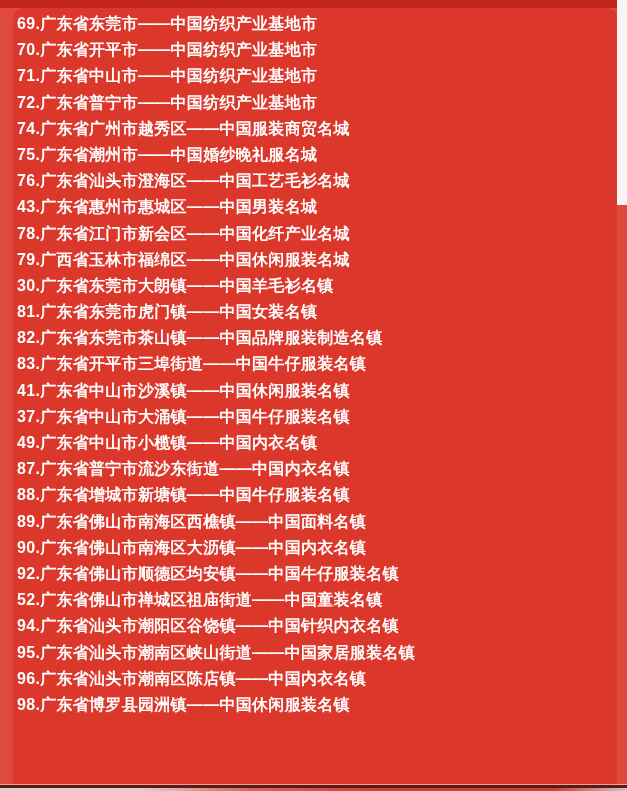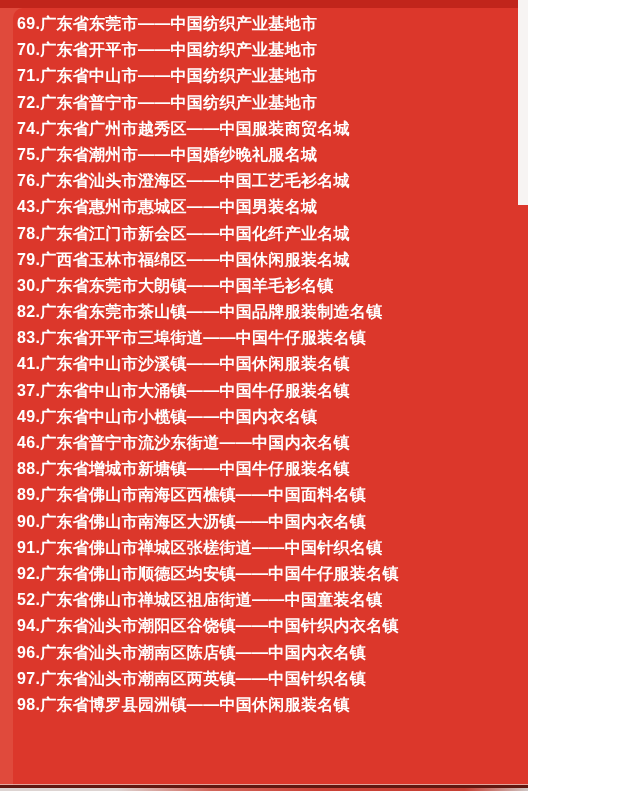--- a/index.html
+++ b/index.html
@@ -3,21 +3,21 @@
 <meta charset="utf-8">
 <style>
   html, body {
     margin: 0;
     padding: 0;
     background: #ffffff;
     font-family: "Liberation Sans", "DejaVu Sans", sans-serif;
   }
   .stage {
     position: relative;
-    width: 528px;
+    width: 627px;
     height: 791px;
     overflow: hidden;
     background: #e04a3c; 
   }
   .top-band {
     position: absolute;
     top: 0;
     left: 0;
     right: 10px;
     height: 8px;
@@ -104,35 +104,35 @@
         <div class="line">70.广东省开平市——中国纺织产业基地市</div>
         <div class="line">71.广东省中山市——中国纺织产业基地市</div>
         <div class="line">72.广东省普宁市——中国纺织产业基地市</div>
         <div class="line">74.广东省广州市越秀区——中国服装商贸名城</div>
         <div class="line">75.广东省潮州市——中国婚纱晚礼服名城</div>
         <div class="line">76.广东省汕头市澄海区——中国工艺毛衫名城</div>
         <div class="line">43.广东省惠州市惠城区——中国男装名城</div>
         <div class="line">78.广东省江门市新会区——中国化纤产业名城</div>
         <div class="line">79.广西省玉林市福绵区——中国休闲服装名城</div>
         <div class="line">30.广东省东莞市大朗镇——中国羊毛衫名镇</div>
+        <div class="line">81.广东省东莞市虎门镇——中国女装名镇</div>
         <div class="line">82.广东省东莞市茶山镇——中国品牌服装制造名镇</div>
         <div class="line">83.广东省开平市三埠街道——中国牛仔服装名镇</div>
         <div class="line">41.广东省中山市沙溪镇——中国休闲服装名镇</div>
         <div class="line">37.广东省中山市大涌镇——中国牛仔服装名镇</div>
         <div class="line">49.广东省中山市小榄镇——中国内衣名镇</div>
-        <div class="line">46.广东省普宁市流沙东街道——中国内衣名镇</div>
+        <div class="line">87.广东省普宁市流沙东街道——中国内衣名镇</div>
         <div class="line">88.广东省增城市新塘镇——中国牛仔服装名镇</div>
         <div class="line">89.广东省佛山市南海区西樵镇——中国面料名镇</div>
         <div class="line">90.广东省佛山市南海区大沥镇——中国内衣名镇</div>
-        <div class="line">91.广东省佛山市禅城区张槎街道——中国针织名镇</div>
         <div class="line">92.广东省佛山市顺德区均安镇——中国牛仔服装名镇</div>
         <div class="line">52.广东省佛山市禅城区祖庙街道——中国童装名镇</div>
         <div class="line">94.广东省汕头市潮阳区谷饶镇——中国针织内衣名镇</div>
+        <div class="line">95.广东省汕头市潮南区峡山街道——中国家居服装名镇</div>
         <div class="line">96.广东省汕头市潮南区陈店镇——中国内衣名镇</div>
-        <div class="line">97.广东省汕头市潮南区两英镇——中国针织名镇</div>
         <div class="line">98.广东省博罗县园洲镇——中国休闲服装名镇</div>
       </div>
   </div>
 
   <div class="bottom-highlight"></div>
   <div class="bottom-line"></div>
   <div class="bottom-strip"></div>
 </div>
 
 </body></html>

